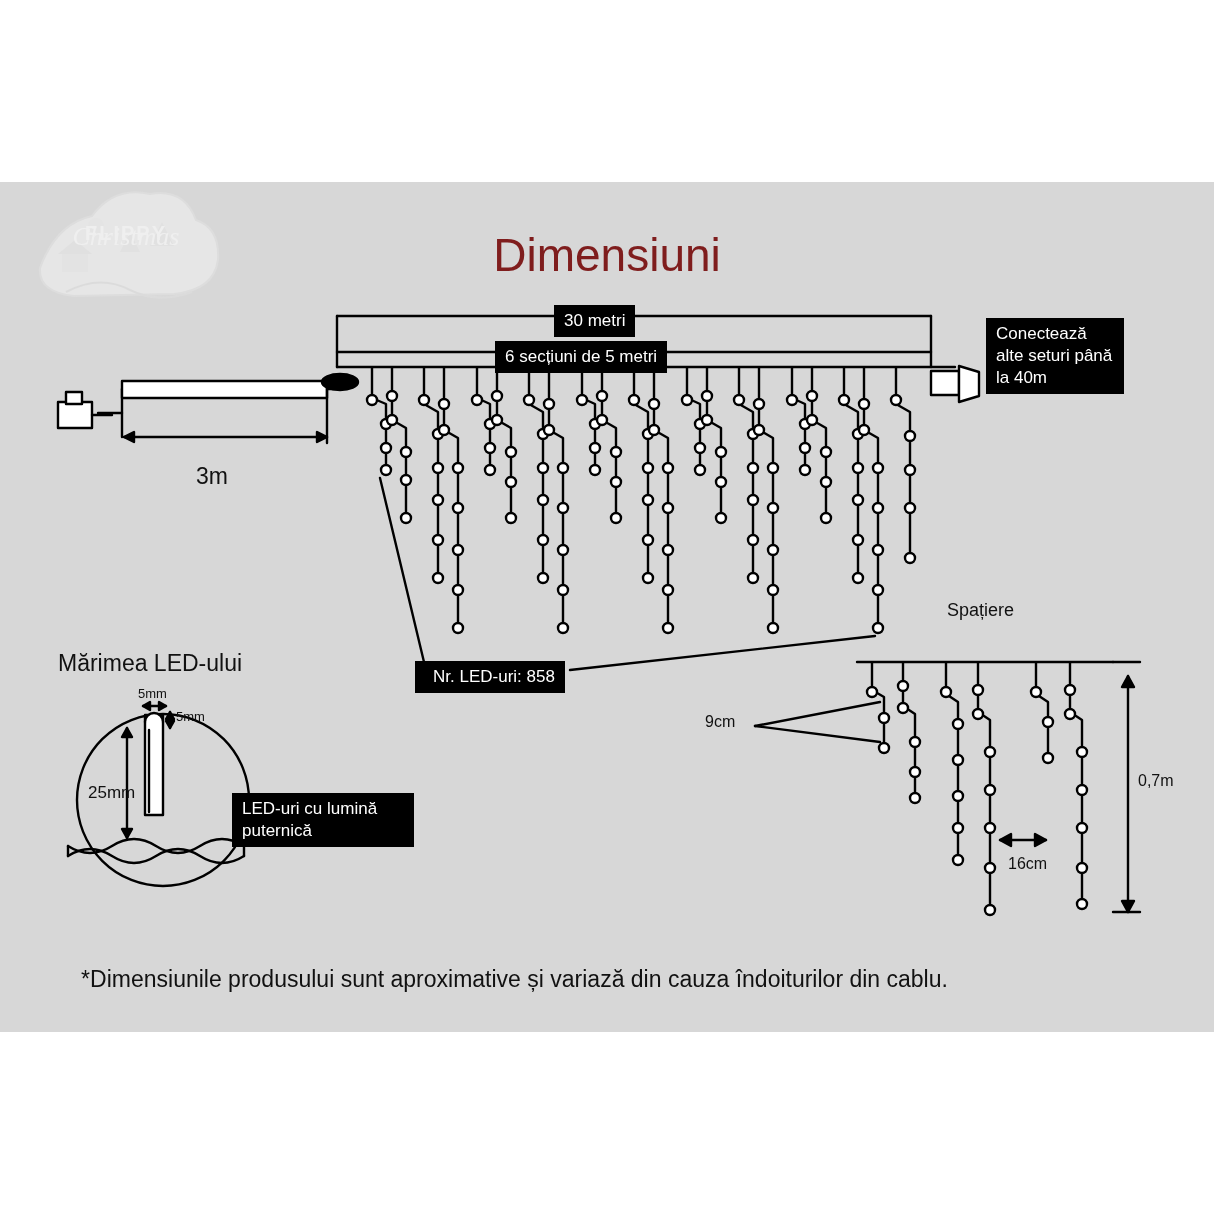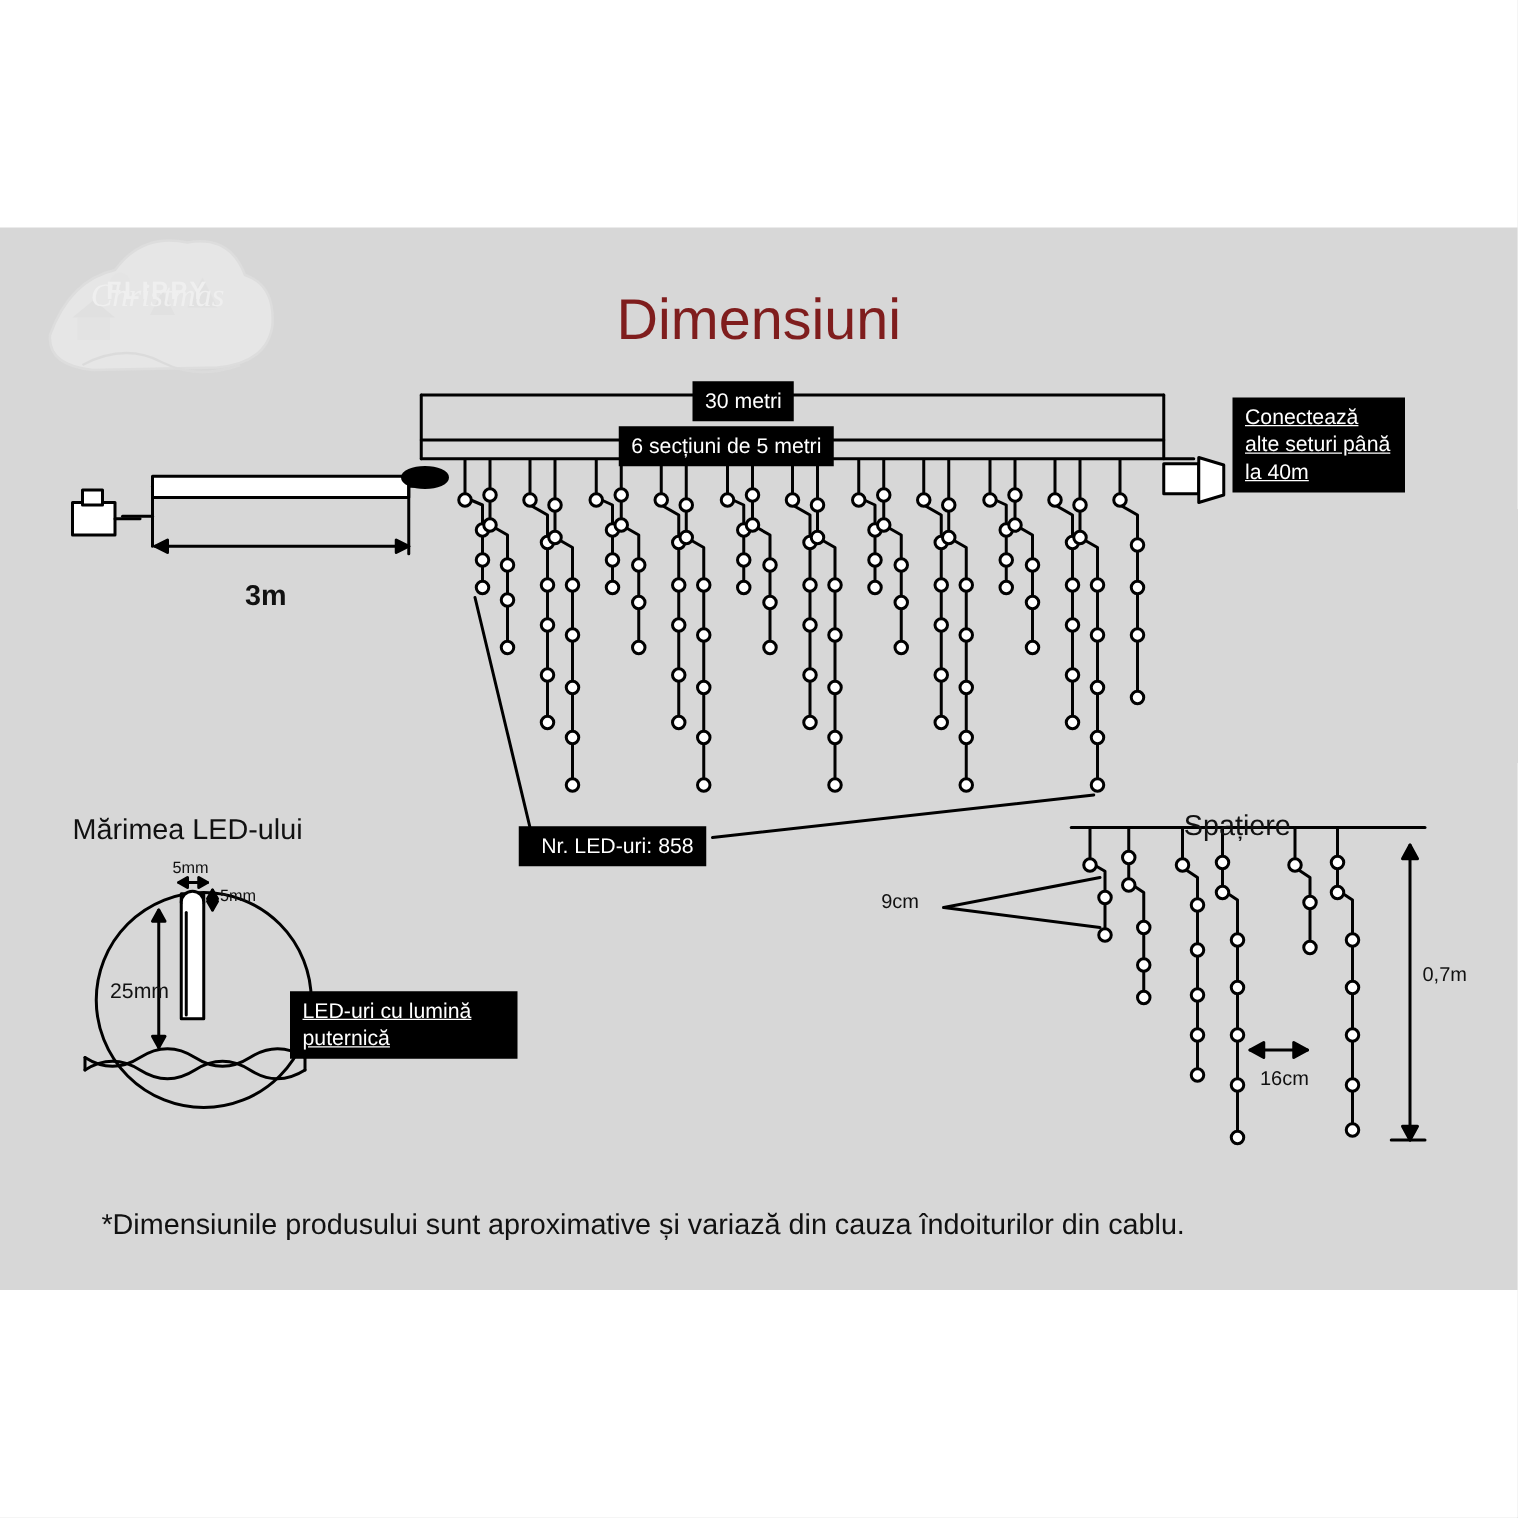--- a/index.html
+++ b/index.html
@@ -39,21 +39,21 @@
   .lbl {
     position: absolute;
     background: #000000;
     color: #ffffff;
     font-size: 17px;
     line-height: 22px;
     padding: 5px 10px;
     white-space: nowrap;
     font-family: "Liberation Sans", sans-serif;
   }
-  .lbl.multiline { white-space: normal; text-decoration: underline; }
+  .lbl.multiline { white-space: normal; }
 
   #title {
     position: absolute;
     left: 0; top: 228px;
     width: 1214px;
     text-align: center;
     font-size: 46px;
     color: #7f1d1d;
     font-family: "Liberation Sans", sans-serif;
   }
@@ -63,23 +63,23 @@
     position: absolute;
     color: #111;
     font-family: "Liberation Sans", sans-serif;
   }
   #lbl-30m { left: 554px; top: 305px; }
   #lbl-6sect { left: 495px; top: 341px; }
   #lbl-connect { left: 986px; top: 318px; width: 118px; text-align: left; }
   #lbl-nrled { left: 415px; top: 661px; padding-left: 18px; }
   #lbl-ledputernice { left: 232px; top: 793px; width: 162px; }
 
-  #txt-3m { left: 196px; top: 463px; font-size: 23px; font-weight: bold; }
+  #txt-3m { left: 196px; top: 463px; font-size: 23px; }
   #txt-marimea { left: 58px; top: 650px; font-size: 23px; }
-  #txt-spatiere { left: 947px; top: 647px; font-size: 23px; }
+  #txt-spatiere { left: 947px; top: 600px; font-size: 18px; }
   #txt-5mm-top { left: 138px; top: 686px; font-size: 13px; }
   #txt-5mm-right { left: 176px; top: 709px; font-size: 13px; }
   #txt-25mm { left: 88px; top: 783px; font-size: 17px; }
   #txt-9cm { left: 705px; top: 713px; font-size: 16px; }
   #txt-07m { left: 1138px; top: 772px; font-size: 16px; }
   #txt-16cm { left: 1008px; top: 855px; font-size: 16px; }
 
   #footnote {
     position: absolute;
     left: 0; top: 966px;

